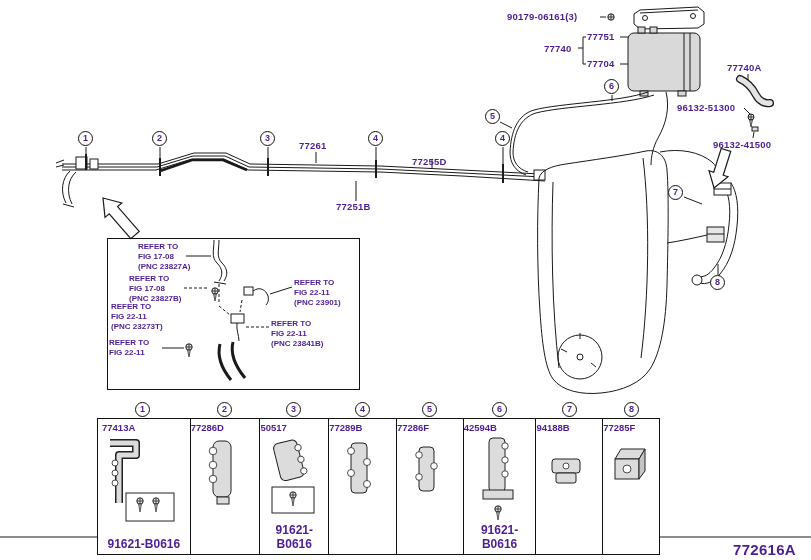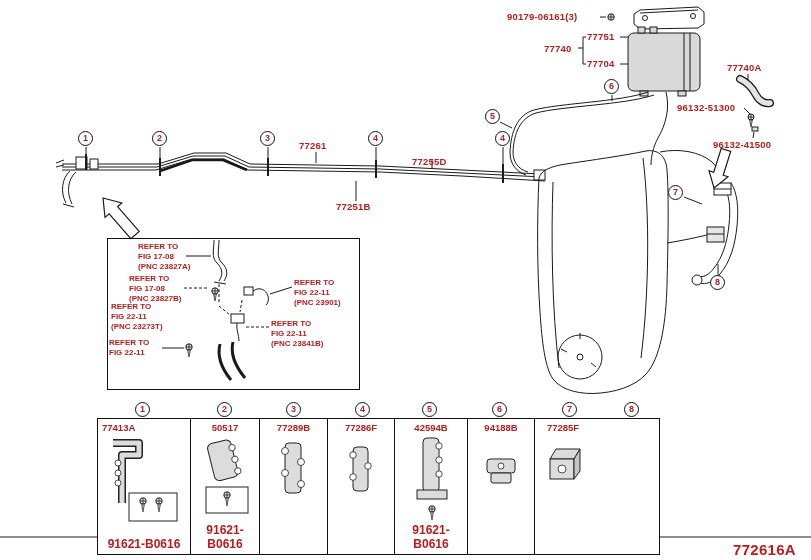--- a/index.html
+++ b/index.html
@@ -1,26 +1,26 @@
 <!DOCTYPE html>
 <html><head>
 <meta charset="utf-8">
 <style>
   *{margin:0;padding:0;box-sizing:border-box}
   html,body{background:#fff}
   .canvas{position:relative;width:811px;height:560px;background:#fff;overflow:hidden;
-          font-family:"Liberation Sans",sans-serif;color:#b91c1c}
+          font-family:"Liberation Sans",sans-serif;color:#4c1d95}
   .art{position:absolute;left:0;top:0}
   .lbl{position:absolute;font-size:9.5px;font-weight:bold;white-space:nowrap;letter-spacing:.2px}
   .callout{position:absolute;width:15px;height:15px;border:1.4px solid #111;border-radius:50%;
            background:#fff;font-size:9px;font-weight:bold;text-align:center;line-height:12.5px}
   .refer-box{position:absolute;left:107px;top:238px;width:253px;height:152px;border:1.3px solid #111;background:transparent}
   .note{position:absolute;font-size:8px;font-weight:bold;line-height:10px;white-space:nowrap}
   .ptable{position:absolute;left:97px;top:418px;width:563px;height:137px;border:1.4px solid #111;background:#fff;display:flex}
-  .pcol{position:relative;height:100%;border-right:1.2px solid #111;display:flex;flex-direction:column;align-items:center}
+  .pcol{position:relative;height:100%;border-right:1.2px solid #111;display:flex;flex-direction:column;align-items:flex-start}
   .pcol:last-child{border-right:none}
   .plabel{font-size:9.5px;font-weight:bold;margin-top:3px}
   .plabel.left{align-self:flex-start;margin-left:4px}
   .hw{position:absolute;bottom:3px;left:0;width:100%;text-align:center;font-size:12px;font-weight:bold}
   .footer-code{position:absolute;left:733px;top:541px;font-size:15px;font-weight:bold;letter-spacing:.3px}
 </style>
 </head>
 <body>
 
 <div class="canvas">
@@ -230,20 +230,32 @@
           <g transform="translate(58,68)">
             <circle r="3.2" fill="#e0e0e0"></circle>
               <path d="M-3 0 H3 M0 -3 V3" stroke-width="0.8"></path>
             <path d="M-1.4 3 L0 11 L1.4 3 Z" fill="#bbb" stroke-width="0.7"></path>
           </g>
         </g>
       </svg>
       <div class="hw">91621-B0616</div>
     </div>
 
+    <div class="pcol" style="width:70px">
+      <div class="plabel">77286D</div>
+      <svg width="64" height="95">
+        <g fill="none" stroke="#222" stroke-width="1">
+          <rect x="22" y="8" width="18" height="56" rx="6" fill="#dcdcdc"></rect>
+          <circle cx="22" cy="18" r="3.8" fill="#fff" stroke-width="0.8"></circle>
+          <circle cx="22" cy="32" r="3.8" fill="#fff" stroke-width="0.8"></circle>
+          <circle cx="22" cy="46" r="3.8" fill="#fff" stroke-width="0.8"></circle>
+          <rect x="26" y="64" width="12" height="7" fill="#dcdcdc"></rect>
+        </g>
+      </svg>
+    </div>
 
     <div class="pcol" style="width:69px">
       <div class="plabel">50517</div>
       <svg width="63" height="95">
         <g fill="none" stroke="#222" stroke-width="1">
           <g transform="rotate(-14 30 28)">
             <rect x="17" y="8" width="24" height="38" rx="5" fill="#dcdcdc"></rect>
             <circle cx="41" cy="17" r="3.2" fill="#fff" stroke-width="0.8"></circle>
             <circle cx="41" cy="29" r="3.2" fill="#fff" stroke-width="0.8"></circle>
             <circle cx="41" cy="41" r="3.2" fill="#fff" stroke-width="0.8"></circle>

